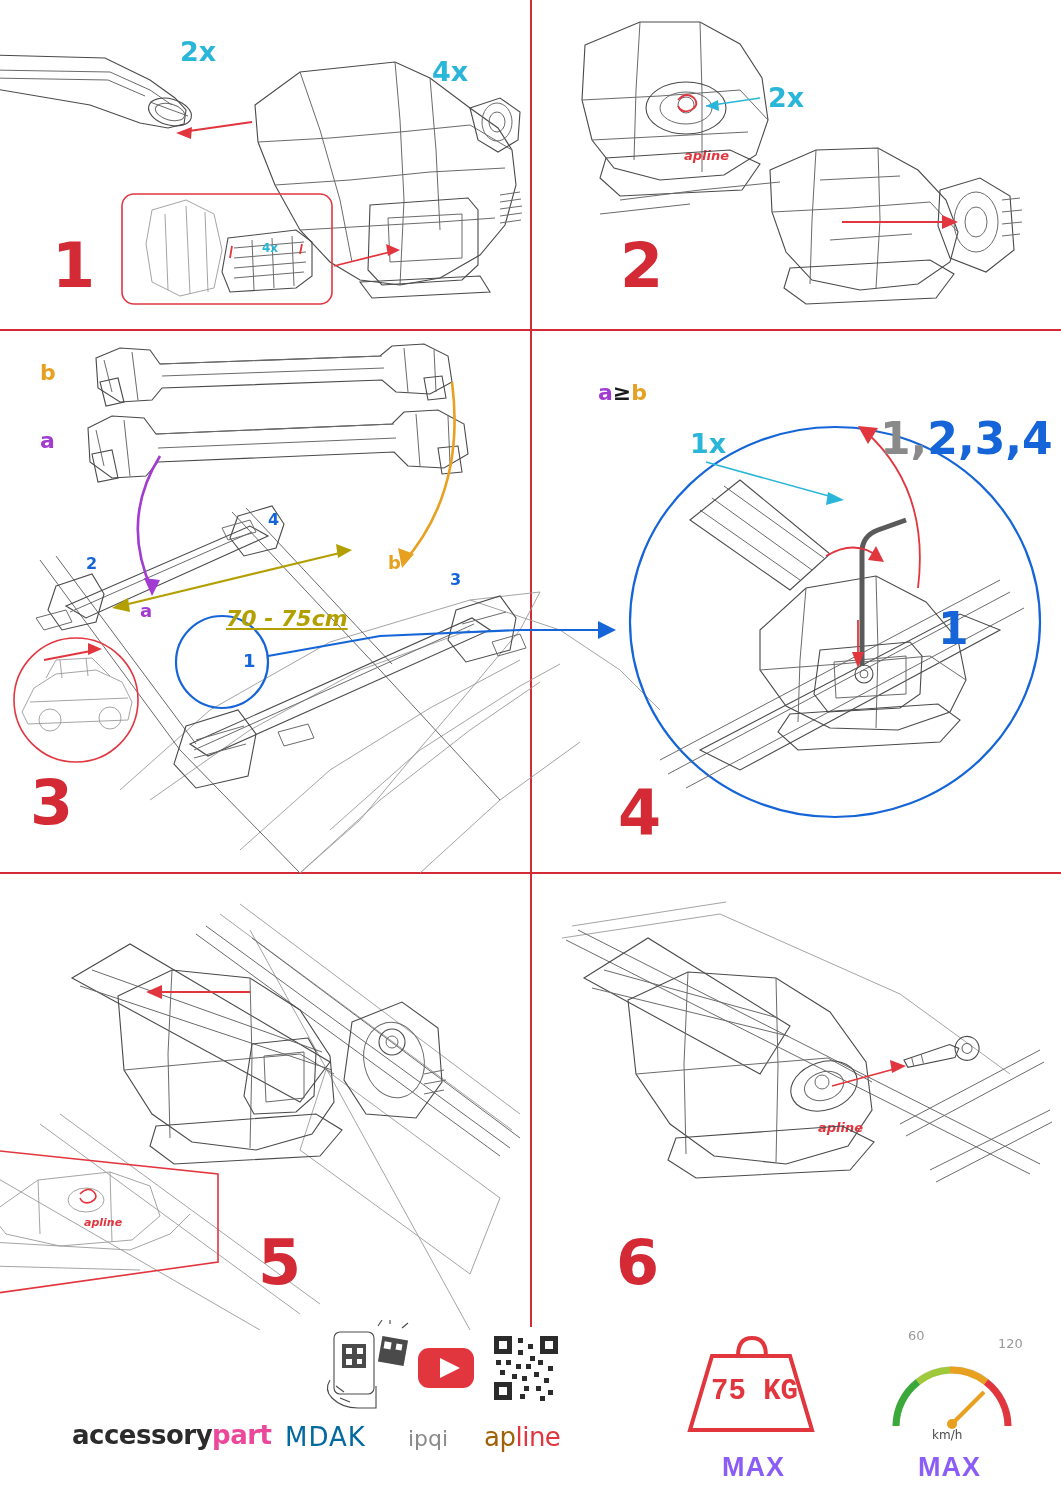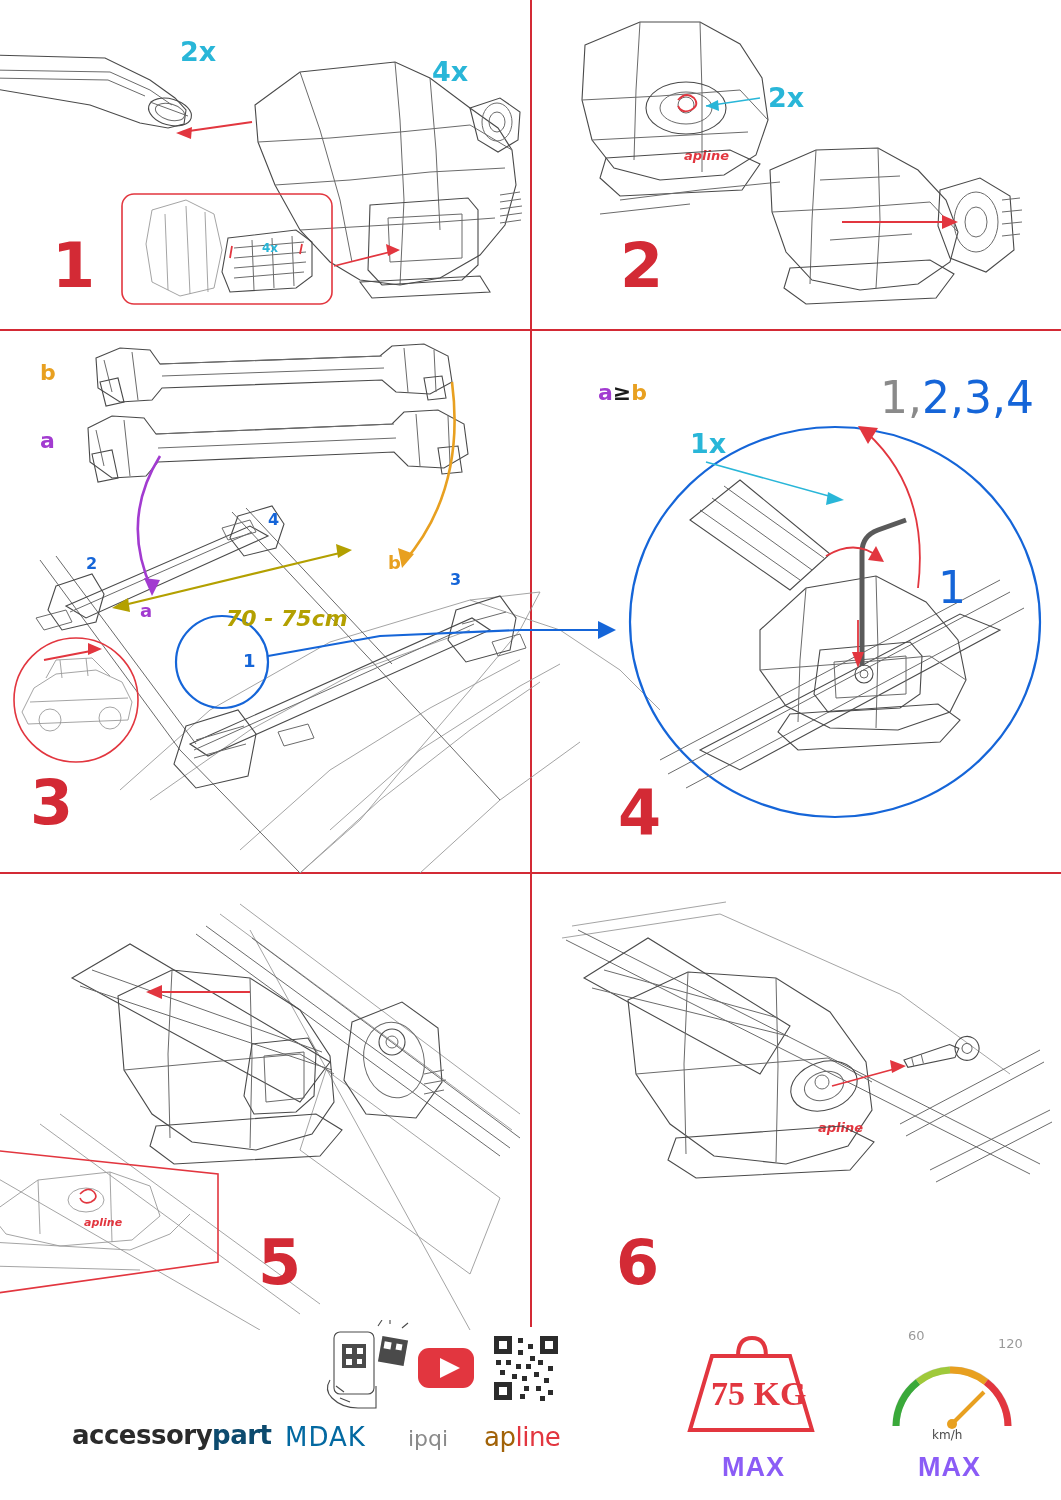--- a/index.html
+++ b/index.html
@@ -80,21 +80,21 @@
   .brand-accessorypart {
     position: absolute;
     left: 72px;
     top: 1420px;
     font-family: "DejaVu Sans", sans-serif;
     font-size: 26px;
     font-weight: 700;
     letter-spacing: -0.5px;
   }
   .brand-accessorypart .a { color: #2b2b2b; margin-top: 8px; }
-  .brand-accessorypart .b { color: #0c4a6e; }
+  .brand-accessorypart .b { color: #ec4899; }
   .brand-mdak {
     position: absolute;
     left: 285px;
     top: 1422px;
     font-family: "DejaVu Sans", sans-serif;
     font-size: 26px;
     color: #0369a1;
     letter-spacing: 1px;
   }
   .brand-ipqi {
@@ -119,38 +119,39 @@
   .max-label {
     position: absolute;
     font-family: Liberation Sans, sans-serif;
     font-size: 27px;
     font-weight: 700;
     color: #8b5cf6;
     letter-spacing: 1px;
   }
   .weight-text {
     position: absolute;
-    font-family: Liberation Serif, serif;
-    font-size: 34px;
+    font-family: Liberation Mono, monospace;
+    font-size: 29px;
     font-weight: 700;
     color: #e2363f;
   }
   .dim-text {
     position: absolute;
     font-family: "DejaVu Sans", sans-serif;
     font-style: italic;
     font-weight: 700;
     font-size: 22px;
     color: #b3a000;
   }
   .num-big {
     position: absolute;
     font-family: "DejaVu Sans", sans-serif;
-    font-weight: 400;
+    font-weight: 700;
     font-size: 44px;
+    margin-top: 41px;
   }
   .small-num {
     position: absolute;
     font-family: "DejaVu Sans", sans-serif;
     font-weight: 700;
     font-size: 16px;
     color: #1565d8;
   }
   .speed-tick {
     position: absolute;
@@ -386,21 +387,21 @@
       <path class="cyan-line" d="M706 132 L836 168"></path>
       <path fill="#29b6d8" d="M844 170 L828 162 L826 175 Z"></path>
     </g>
   </svg>
   </div>
 
   <div class="tag" style="left:40px; top:360px; color:#e8a020;">b</div>
   <div class="tag" style="left:40px; top:428px; color:#a23bd0;">a</div>
   <div class="tag" style="left:140px; top:600px; color:#a23bd0; font-size:18px;">a</div>
   <div class="tag" style="left:388px; top:552px; color:#e8a020; font-size:18px;">b</div>
-  <div class="dim-text" style="left:226px; top:606px;">70 - 75cm</div>
+  <div class="dim-text" style="left:226px; top:606px;text-decoration:underline;">70 - 75cm</div>
 
   <div class="tag" style="left:598px; top:360px;margin-top:20px;">
     <span style="color:#a23bd0;">a</span><span style="color:#1a1a1a;">≥</span><span style="color:#e8a020;">b</span>
   </div>
 
   <div class="small-num" style="left:86px; top:554px;">2</div>
   <div class="small-num" style="left:268px; top:510px;">4</div>
   <div class="small-num" style="left:450px; top:570px;">3</div>
   <div class="small-num" style="left:243px; top:650px; font-size:18px;">1</div>
 

